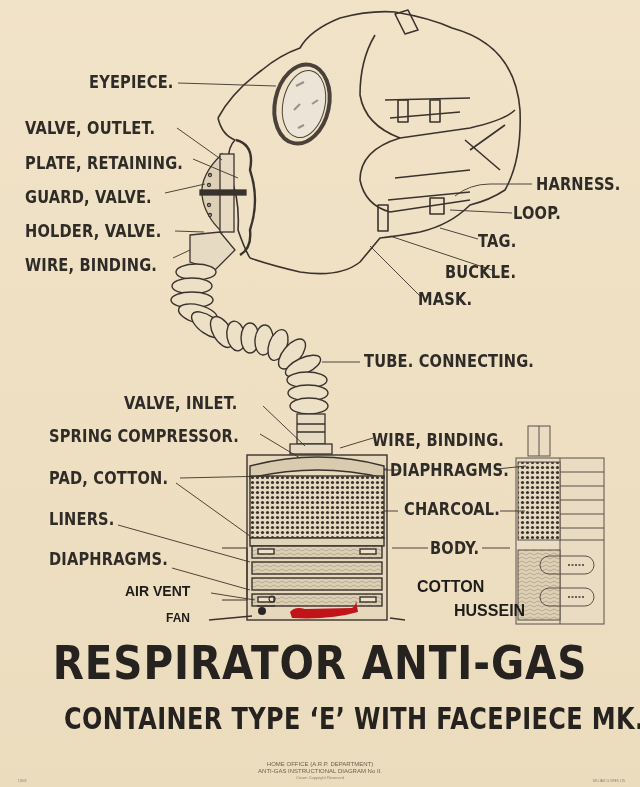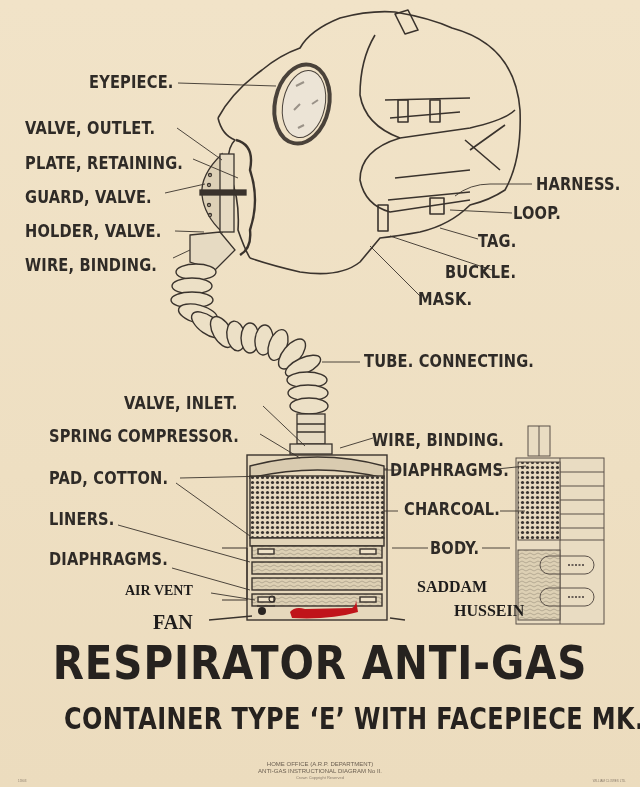--- a/index.html
+++ b/index.html
@@ -12,21 +12,21 @@
   }
   .poster { position:absolute; left:0; top:0; width:640px; height:787px;
     background:linear-gradient(180deg,#f1e3c8 0%,#eedfc2 60%,#ecdcbe 100%); }
   svg.art { position:absolute; left:0; top:0; }
   .lbl {
     position:absolute; font-weight:bold; font-size:17px; letter-spacing:0.2px;
     white-space:nowrap; color:#2f2b27; line-height:1;
     font-family:"DejaVu Sans", sans-serif; transform:scaleX(0.86); transform-origin:left top;
   }
   .mod {
-    position:absolute; font-family:Liberation Serif, serif; font-weight:bold;
+    position:absolute; font-family:Liberation Sans, sans-serif; font-weight:bold;
     color:#1e1c1b; white-space:nowrap; line-height:1;
   }
   .title {
     position:absolute; left:0; width:640px; text-align:center; font-weight:bold;
     font-family:"DejaVu Sans", sans-serif; color:#26221f; line-height:1; white-space:nowrap;
   }
   .t1 { top:640px; font-size:46px; letter-spacing:1px; transform:scaleX(0.88); }
   .t2 { top:704px; font-size:30px; letter-spacing:0.5px; transform:scaleX(0.80); }
   .foot { position:absolute; left:0; width:640px; text-align:center;
     font-family:"Liberation Sans", sans-serif; color:#6a5e50; line-height:1; white-space:nowrap; }
@@ -196,22 +196,22 @@
   <div class="lbl" style="left:478px;top:233px;">TAG.</div>
   <div class="lbl" style="left:445px;top:264px;">BUCKLE.</div>
   <div class="lbl" style="left:418px;top:291px;">MASK.</div>
   <div class="lbl" style="left:364px;top:353px;">TUBE. CONNECTING.</div>
   <div class="lbl" style="left:372px;top:432px;">WIRE, BINDING.</div>
   <div class="lbl" style="left:390px;top:462px;">DIAPHRAGMS.</div>
   <div class="lbl" style="left:404px;top:501px;">CHARCOAL.</div>
   <div class="lbl" style="left:430px;top:540px;">BODY.</div>
 
   <div class="mod" style="left:125px;top:584px;font-size:14px;">AIR VENT</div>
-  <div class="mod" style="left:153px;top:612px;font-size:20px;">FAN</div>
-  <div class="mod" style="left:417px;top:579px;font-size:16px;">SADDAM</div>
+  <div class="mod" style="left:166px;top:612px;font-size:12px;">FAN</div>
+  <div class="mod" style="left:417px;top:579px;font-size:16px;">COTTON</div>
   <div class="mod" style="left:414px;top:603px;font-size:16px;margin-left:40px;">HUSSEIN</div>
 
   <div class="title t1">RESPIRATOR ANTI-GAS</div>
   <div class="title t2">CONTAINER TYPE ‘E’ WITH FACEPIECE MK. IV.</div>
 
   <div class="foot f1">HOME OFFICE (A.R.P. DEPARTMENT)</div>
   <div class="foot f2">ANTI-GAS INSTRUCTIONAL DIAGRAM No II.</div>
   <div class="foot f3">Crown Copyright Reserved</div>
   <div class="tiny" style="left:18px;">15903</div>
   <div class="tiny" style="right:14px;">WILLIAM CLOWES LTD.</div>

